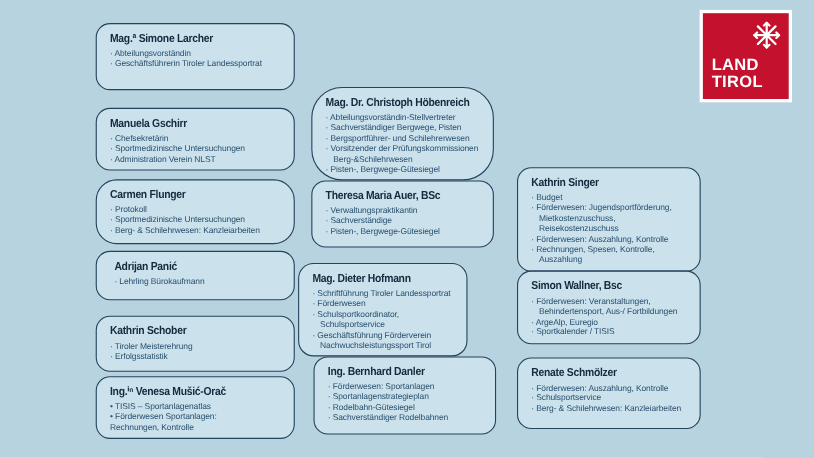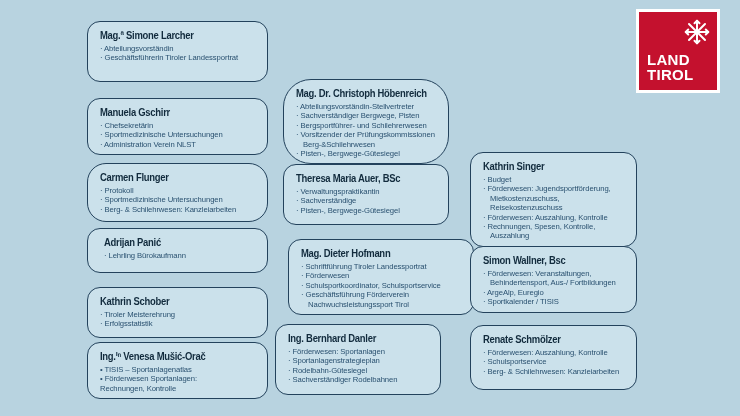--- a/index.html
+++ b/index.html
@@ -39,22 +39,22 @@
   
   .b-larcher     {left:87px; top:21px;  width:181px; min-height:61px;}
   .b-gschirr     {left:87px; top:98px;  width:181px; min-height:57px;}
   .b-flunger     {left:87px; top:163px; width:181px; min-height:59px;border-radius:19px;}
   .b-panic       {left:87px; top:228px; width:181px; min-height:45px;padding-left:16px;}
   .b-schober     {left:87px; top:287px; width:181px; min-height:51px;}
   .b-venesa      {left:87px; top:342px; width:181px; min-height:53px;}
   
   .b-hoebenreich {left:283px;top:79px;  width:166px; min-height:74px;border-radius:28px;}
   .b-auer        {left:283px;top:164px; width:166px; min-height:61px;}
-  .b-hofmann     {left:288px;top:239px; width:186px; min-height:73px;}
-  .b-danler      {left:275px;top:324px; width:166px; min-height:71px;}
+  .b-hofmann     {left:271px;top:239px; width:154px; min-height:73px;border-radius:14px;}
+  .b-danler      {left:285px;top:324px; width:166px; min-height:71px;}
   
   .b-singer      {left:470px;top:152px; width:167px; min-height:87px;}
   .b-wallner     {left:470px;top:246px; width:167px; min-height:63px;}
   .b-schmoelzer  {left:470px;top:325px; width:167px; min-height:65px;}
   
   .logo{
     position:absolute;
     left:636px;top:9px;
     width:84px;height:84px;
     background:#ffffff;

